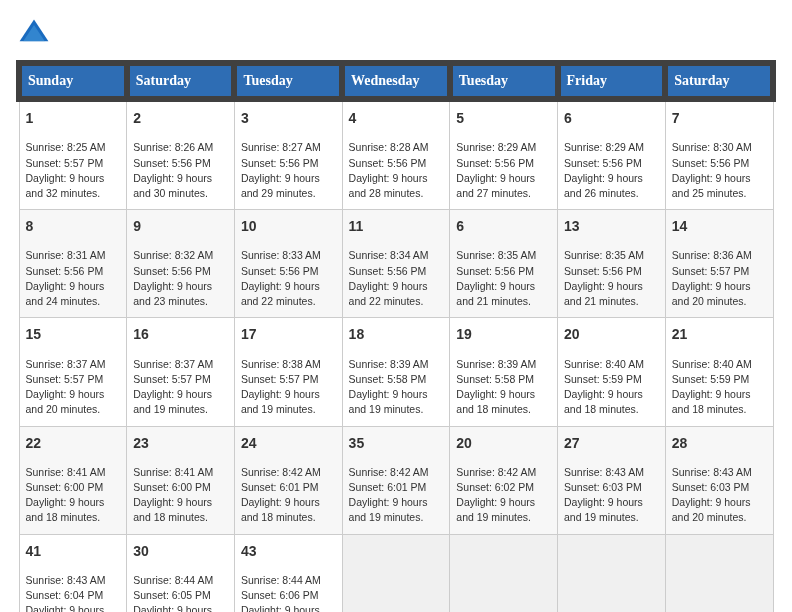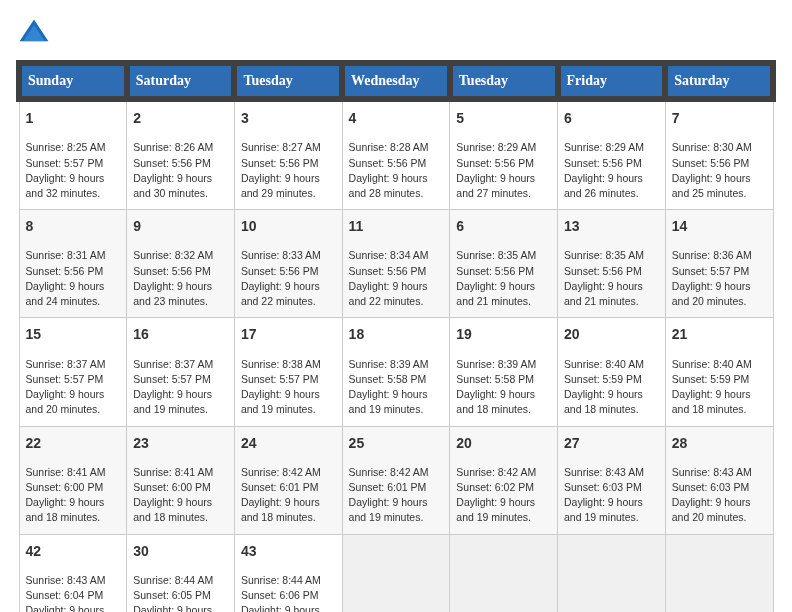--- a/index.html
+++ b/index.html
@@ -217,39 +217,39 @@
         </td>
         <td>
           <span class="day-num">23</span>
           <div class="day-info">Sunrise: 8:41 AM<br>Sunset: 6:00 PM<br>Daylight: 9 hours and 18 minutes.</div>
         </td>
         <td>
           <span class="day-num">24</span>
           <div class="day-info">Sunrise: 8:42 AM<br>Sunset: 6:01 PM<br>Daylight: 9 hours and 18 minutes.</div>
         </td>
         <td>
-          <span class="day-num">25</span>
+          <span class="day-num">35</span>
           <div class="day-info">Sunrise: 8:42 AM<br>Sunset: 6:01 PM<br>Daylight: 9 hours and 19 minutes.</div>
         </td>
         <td>
           <span class="day-num">20</span>
           <div class="day-info">Sunrise: 8:42 AM<br>Sunset: 6:02 PM<br>Daylight: 9 hours and 19 minutes.</div>
         </td>
         <td>
           <span class="day-num">27</span>
           <div class="day-info">Sunrise: 8:43 AM<br>Sunset: 6:03 PM<br>Daylight: 9 hours and 19 minutes.</div>
         </td>
         <td>
           <span class="day-num">28</span>
           <div class="day-info">Sunrise: 8:43 AM<br>Sunset: 6:03 PM<br>Daylight: 9 hours and 20 minutes.</div>
         </td>
       </tr>
       <tr>
         <td>
-          <span class="day-num">42</span>
+          <span class="day-num">41</span>
           <div class="day-info">Sunrise: 8:43 AM<br>Sunset: 6:04 PM<br>Daylight: 9 hours and 20 minutes.</div>
         </td>
         <td>
           <span class="day-num">30</span>
           <div class="day-info">Sunrise: 8:44 AM<br>Sunset: 6:05 PM<br>Daylight: 9 hours and 21 minutes.</div>
         </td>
         <td>
           <span class="day-num">43</span>
           <div class="day-info">Sunrise: 8:44 AM<br>Sunset: 6:06 PM<br>Daylight: 9 hours and 21 minutes.</div>
         </td>

